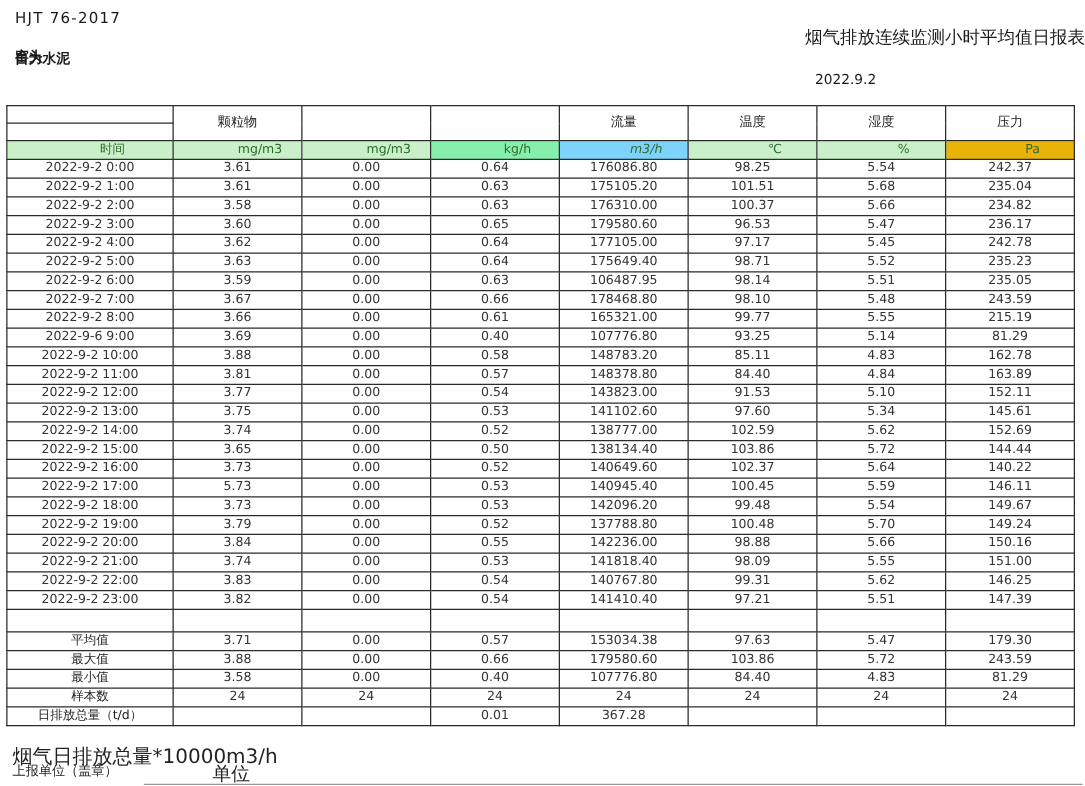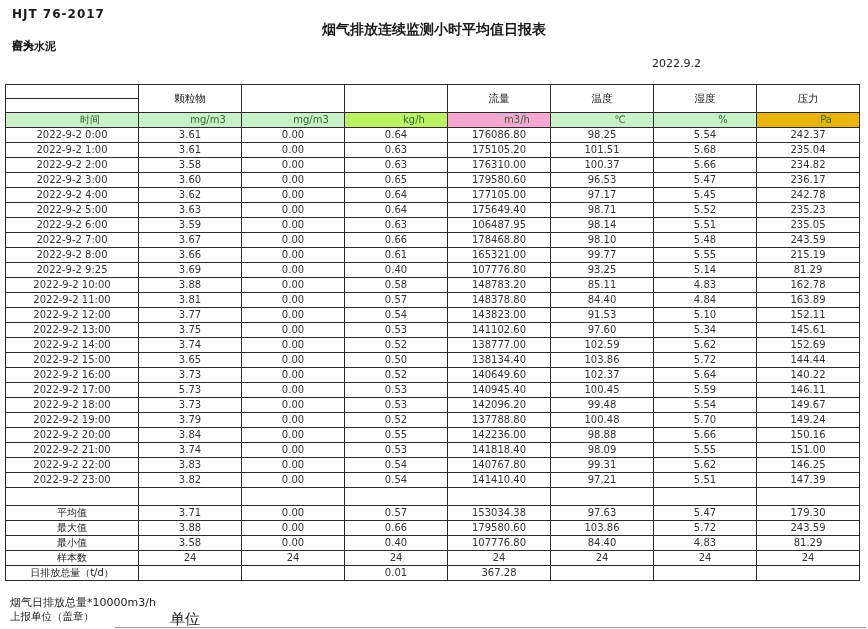--- a/index.html
+++ b/index.html
@@ -1,22 +1,22 @@
 <!DOCTYPE html>
 <html><head>
 <meta charset="utf-8">
 <style>
   html,body { margin:0; padding:0; }
   body {
     width:868px; height:629px; background:#ffffff; position:relative;
     font-family:"DejaVu Sans", sans-serif; color:#1a1a1a;
     overflow:hidden;
   }
-  .std-code { position:absolute; left:12px; top:7px; font-size:12px; font-weight:bold; letter-spacing:1px; }
-  .doc-title { position:absolute; left:0; top:21px; width:100%; text-align:center; font-size:14px; font-weight:bold; }
+  .std-code { position:absolute; left:12px; top:7px; font-size:12px; font-weight:normal; letter-spacing:1px; }
+  .doc-title { position:absolute; left:0; top:21px; width:100%; text-align:right; font-size:14px; font-weight:normal; }
   .company { position:absolute; left:12px; top:39px; font-size:11px; font-weight:bold;text-align:right; }
   .stack   { position:absolute; left:12px; top:38px; font-size:11px; font-weight:bold; }
   .date    { position:absolute; left:652px; top:57px; font-size:11px; }
 
   table.report {
     position:absolute; left:5px; top:84px;
     border-collapse:collapse; table-layout:fixed;
   }
   table.report td {
     border:1px solid #2b2b2b;
@@ -25,21 +25,21 @@
     padding:0; height:14px; line-height:14px;
     white-space:nowrap; overflow:hidden;
   }
   tr.group-row td { height:13px; line-height:13px; color:#222;margin-left:40px; }
   tr.group-row td.grp { font-size:10.5px; }
   tr.unit-row td { height:14px; line-height:14px;padding-left:36px; }
   tr.spacer-row td { height:17px; }
   tr.summary-row td.lbl { color:#222; }
   td.time-cell { color:#333; }
 
-  .footnote1 { position:absolute; left:10px; top:595px; font-size:11px; color:#222; }
+  .footnote1 { position:absolute; left:10px; top:595px; font-size:16px; color:#222; }
   .footnote2 { position:absolute; left:10px; top:610px; font-size:10.5px; color:#222; }
   .footnote3 { position:absolute; left:170px; top:610px; font-size:15px; color:#222; }
   .cutoff-line { position:absolute; left:115px; right:2px; top:627px; height:1px; background:#9a9a9a; }
 </style>
 </head>
 <body>
 
 <div class="std-code">HJT  76-2017</div>
 <div class="doc-title">烟气排放连续监测小时平均值日报表</div>
 <div class="company">自力水泥</div>
@@ -68,22 +68,22 @@
       <td class="grp" rowspan="2">湿度</td>
       <td class="grp" rowspan="2">压力</td>
     </tr>
     <tr class="group-row">
       <td></td>
     </tr>
     <tr class="unit-row">
       <td style="background: rgb(201, 240, 201); color: rgb(47, 107, 47);">时间</td>
       <td style="background: rgb(201, 240, 201); color: rgb(47, 107, 47);">mg/m3</td>
       <td style="background: rgb(201, 240, 201); color: rgb(47, 107, 47);">mg/m3</td>
-      <td style="background: #bef264; color: rgb(47, 107, 47);">kg/h</td>
-      <td style="background: #f9a8d4; color: rgb(47, 107, 47);">m3/h</td>
+      <td style="background: #86efac; color: rgb(47, 107, 47);">kg/h</td>
+      <td style="background: #7dd3fc; color: rgb(47, 107, 47); font-style: italic;">m3/h</td>
       <td style="background: rgb(201, 240, 201); color: rgb(47, 107, 47);">℃</td>
       <td style="background: rgb(201, 240, 201); color: rgb(47, 107, 47);">%</td>
       <td style="background: #eab308; color: rgb(47, 107, 47);">Pa</td>
     </tr>
   </tbody>
   <tbody>
       <tr>
         <td class="time-cell">2022-9-2 0:00</td>
         <td>3.61</td>
         <td>0.00</td>
@@ -167,21 +167,21 @@
         <td class="time-cell">2022-9-2 8:00</td>
         <td>3.66</td>
         <td>0.00</td>
         <td>0.61</td>
         <td>165321.00</td>
         <td>99.77</td>
         <td>5.55</td>
         <td>215.19</td>
       </tr>
       <tr>
-        <td class="time-cell">2022-9-2 9:25</td>
+        <td class="time-cell">2022-9-6 9:00</td>
         <td>3.69</td>
         <td>0.00</td>
         <td>0.40</td>
         <td>107776.80</td>
         <td>93.25</td>
         <td>5.14</td>
         <td>81.29</td>
       </tr>
       <tr>
         <td class="time-cell">2022-9-2 10:00</td>

